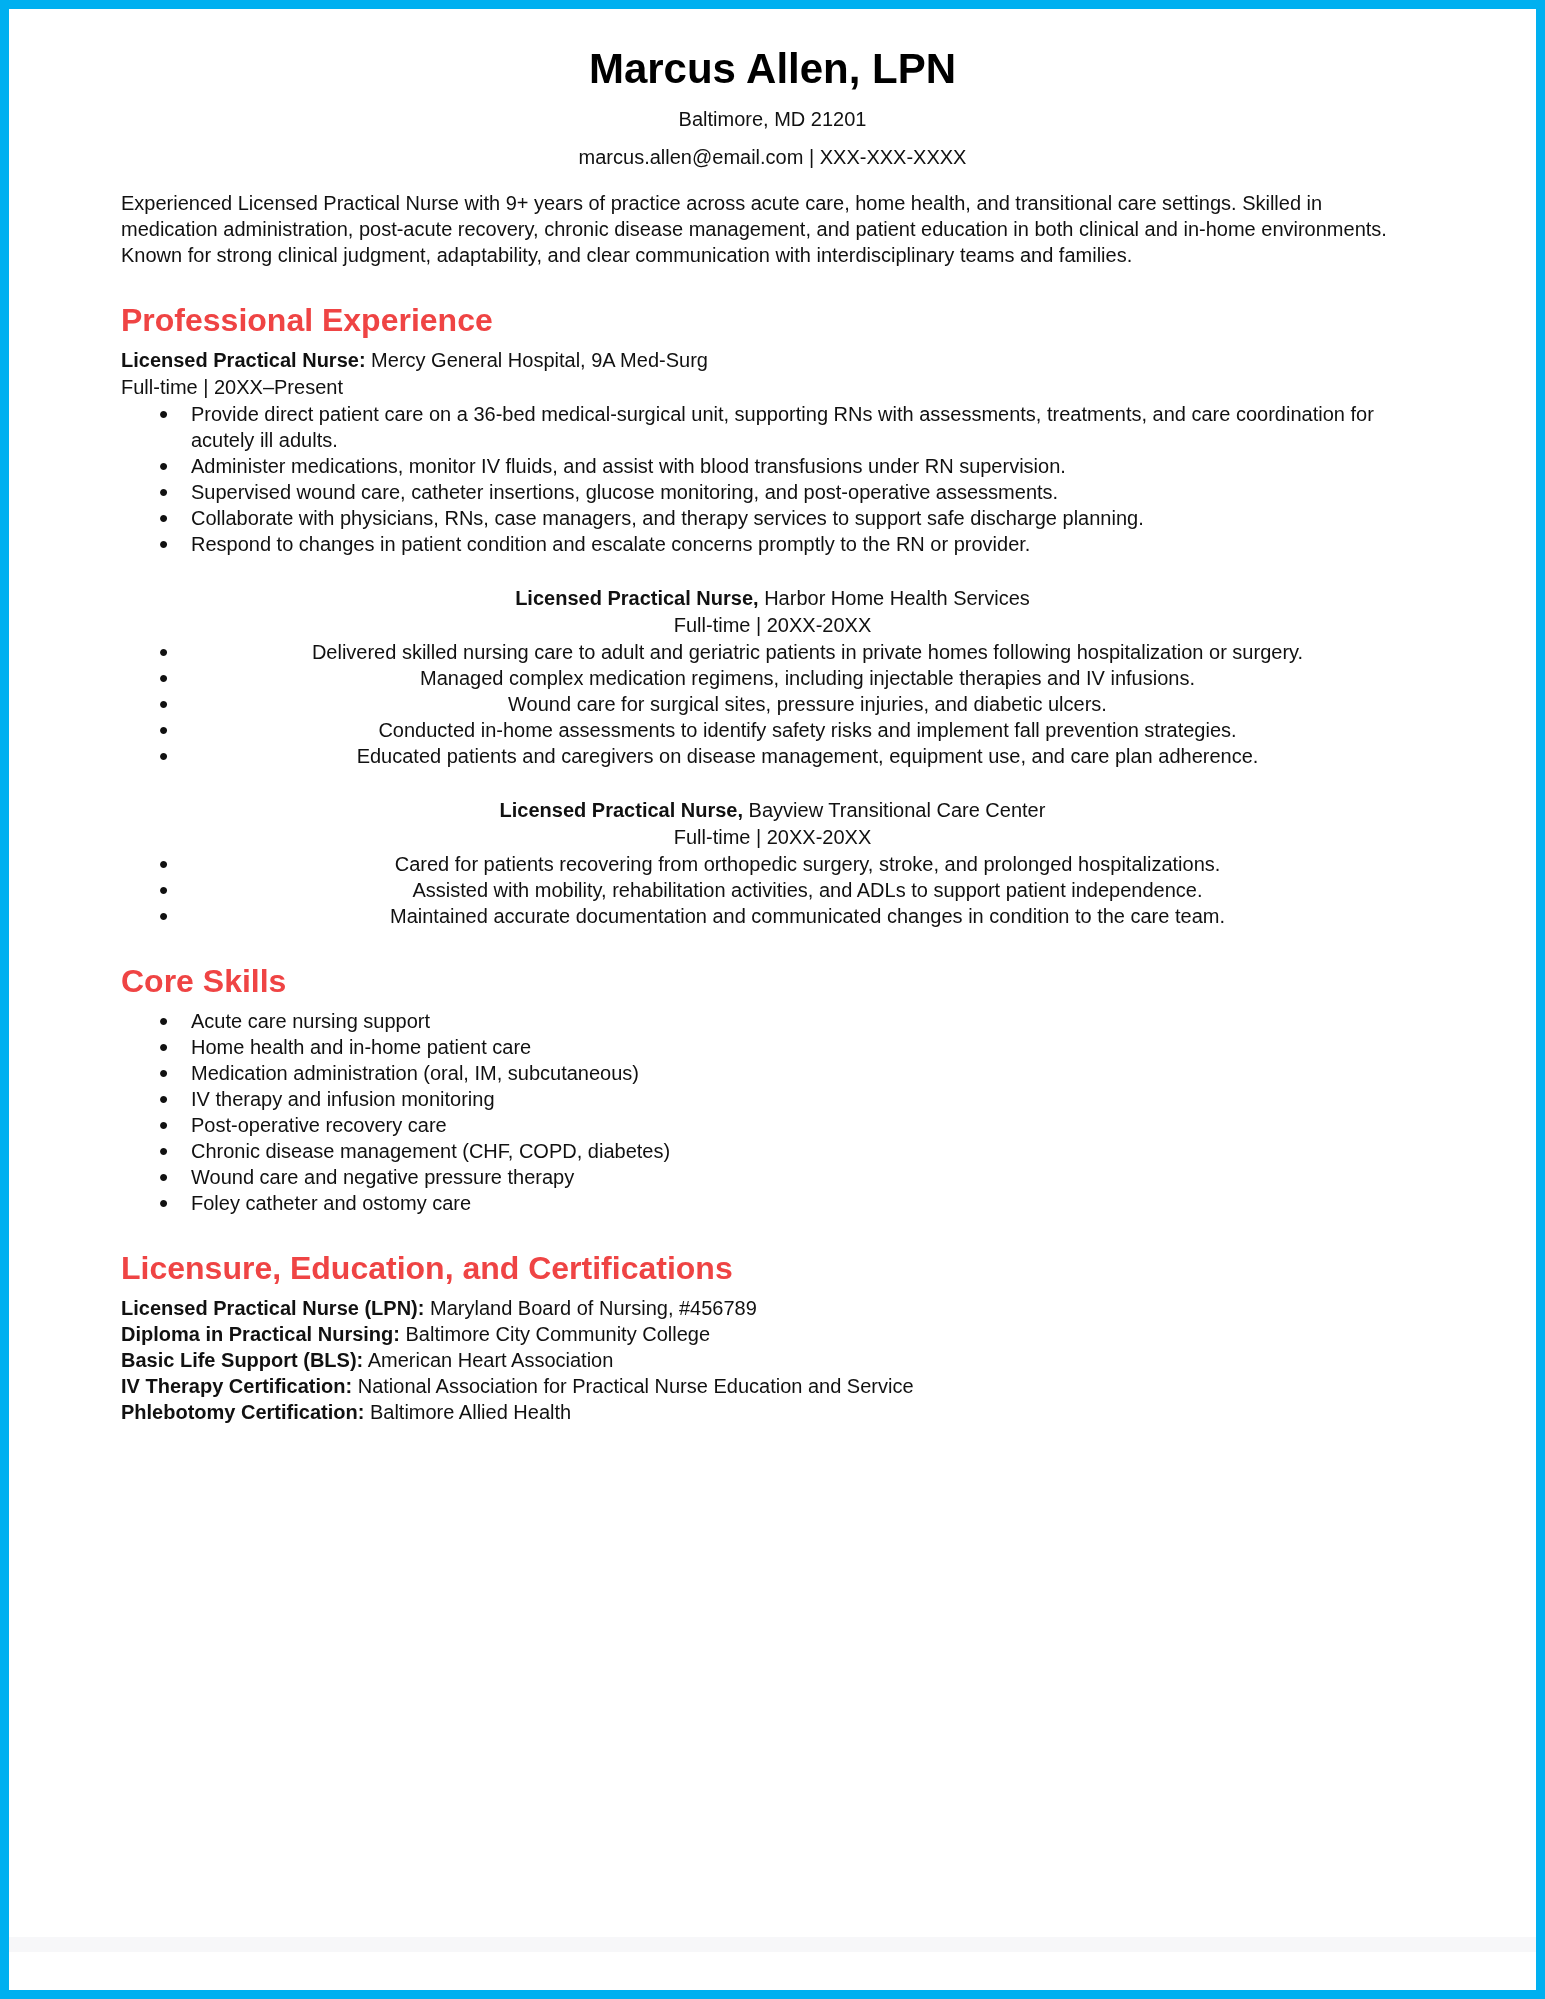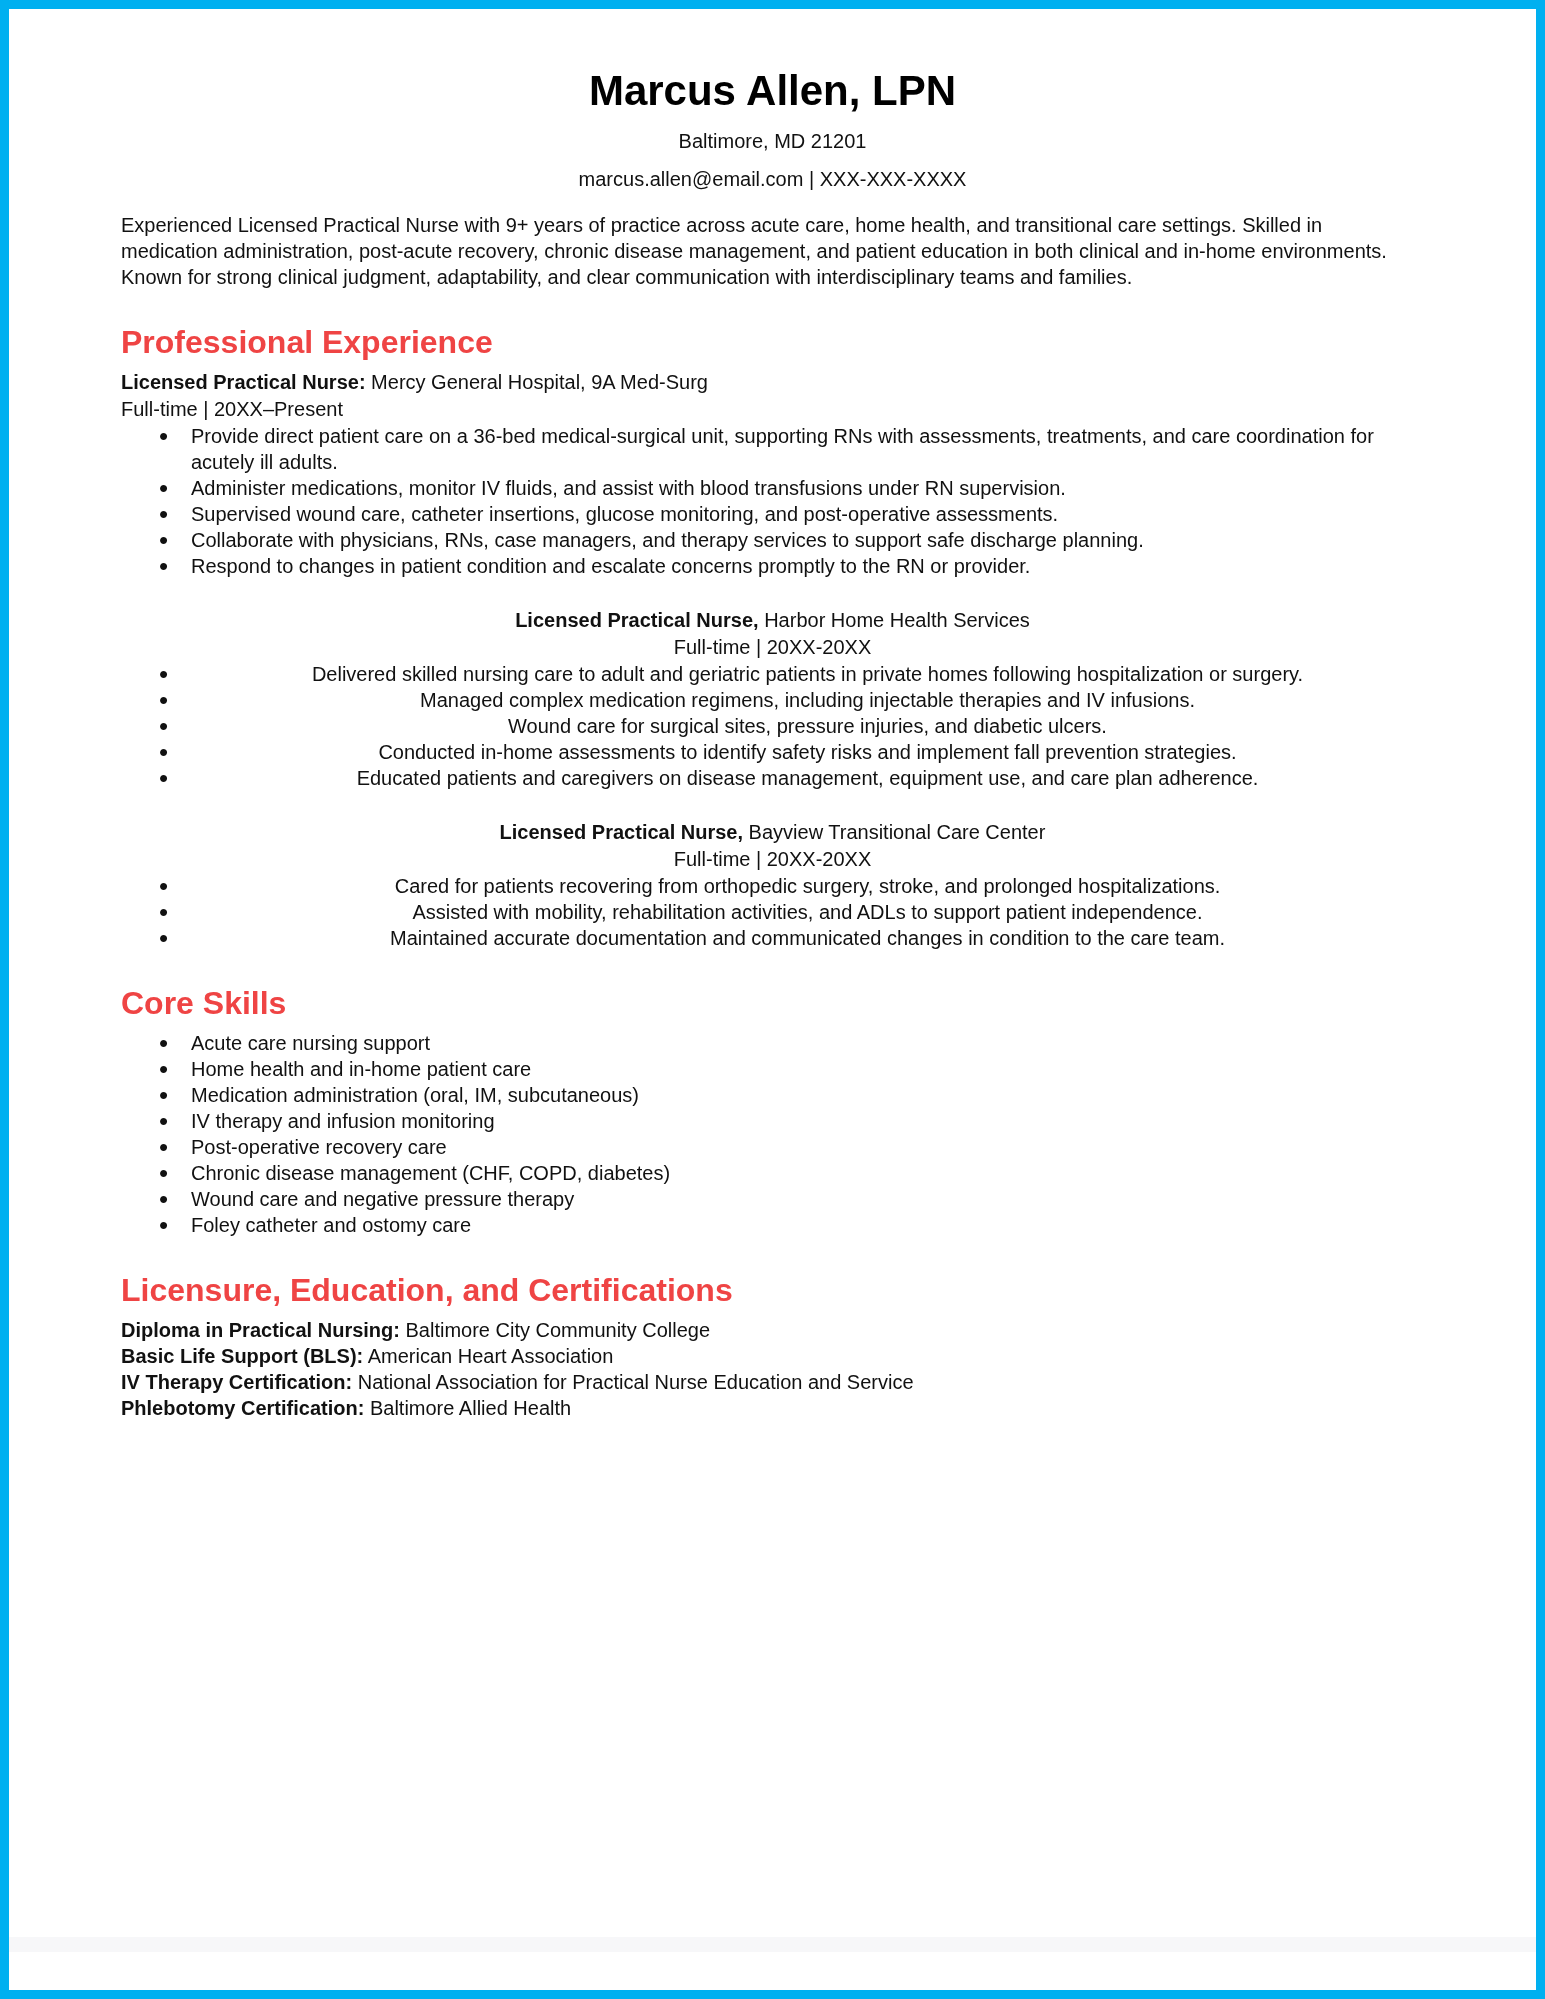--- a/index.html
+++ b/index.html
@@ -8,21 +8,21 @@
     position: relative;
     width: 1545px;
     height: 1999px;
     background: #ffffff;
     border: 9px solid #00b0f0;
     overflow: hidden;
     font-family: "Liberation Sans", sans-serif;
     color: #111111;
   }
   .page {
-    padding: 58px 112px 0 112px;
+    padding: 36px 112px 0 112px;
   }
   h1.name {
     margin: 0;
     text-align: center;
     font-size: 42px;
     line-height: 48px;
     font-weight: bold;
     color: #000000;
   }
   .contact {
@@ -138,20 +138,21 @@
       <li>IV therapy and infusion monitoring</li>
       <li>Post-operative recovery care</li>
       <li>Chronic disease management (CHF, COPD, diabetes)</li>
       <li>Wound care and negative pressure therapy</li>
       <li>Foley catheter and ostomy care</li>
     </ul>
 
     <h2 class="section">Licensure, Education, and Certifications</h2>
 
     <div class="creds">
+      <p><span class="b">Licensed Practical Nurse (LPN):</span><span> Maryland Board of Nursing, #456789</span></p>
       <p><span class="b">Diploma in Practical Nursing:</span><span> Baltimore City Community College</span></p>
       <p><span class="b">Basic Life Support (BLS):</span><span> American Heart Association</span></p>
       <p><span class="b">IV Therapy Certification:</span><span> National Association for Practical Nurse Education and Service</span></p>
       <p><span class="b">Phlebotomy Certification:</span><span> Baltimore Allied Health</span></p>
     </div>
 
   </div>
 
   <div class="bottom-shade"></div>
 </div>

